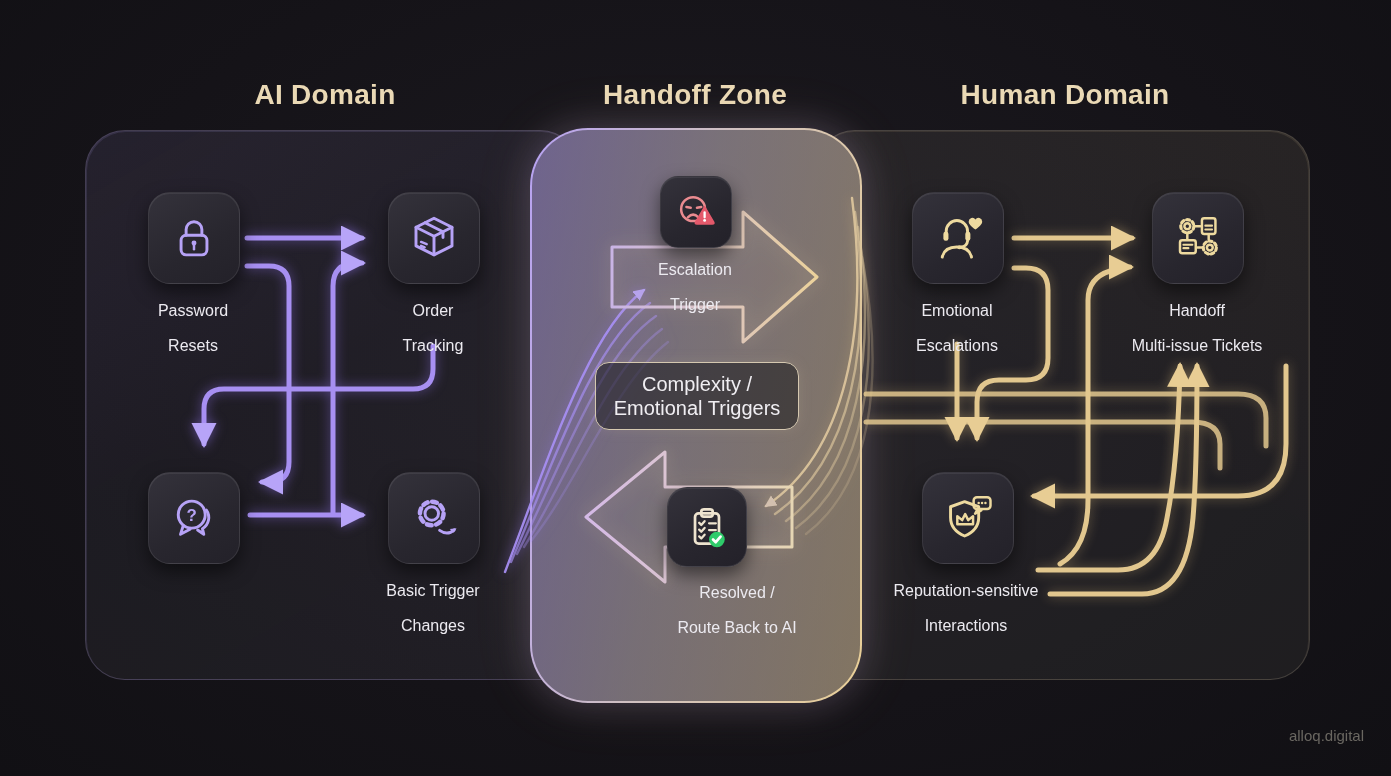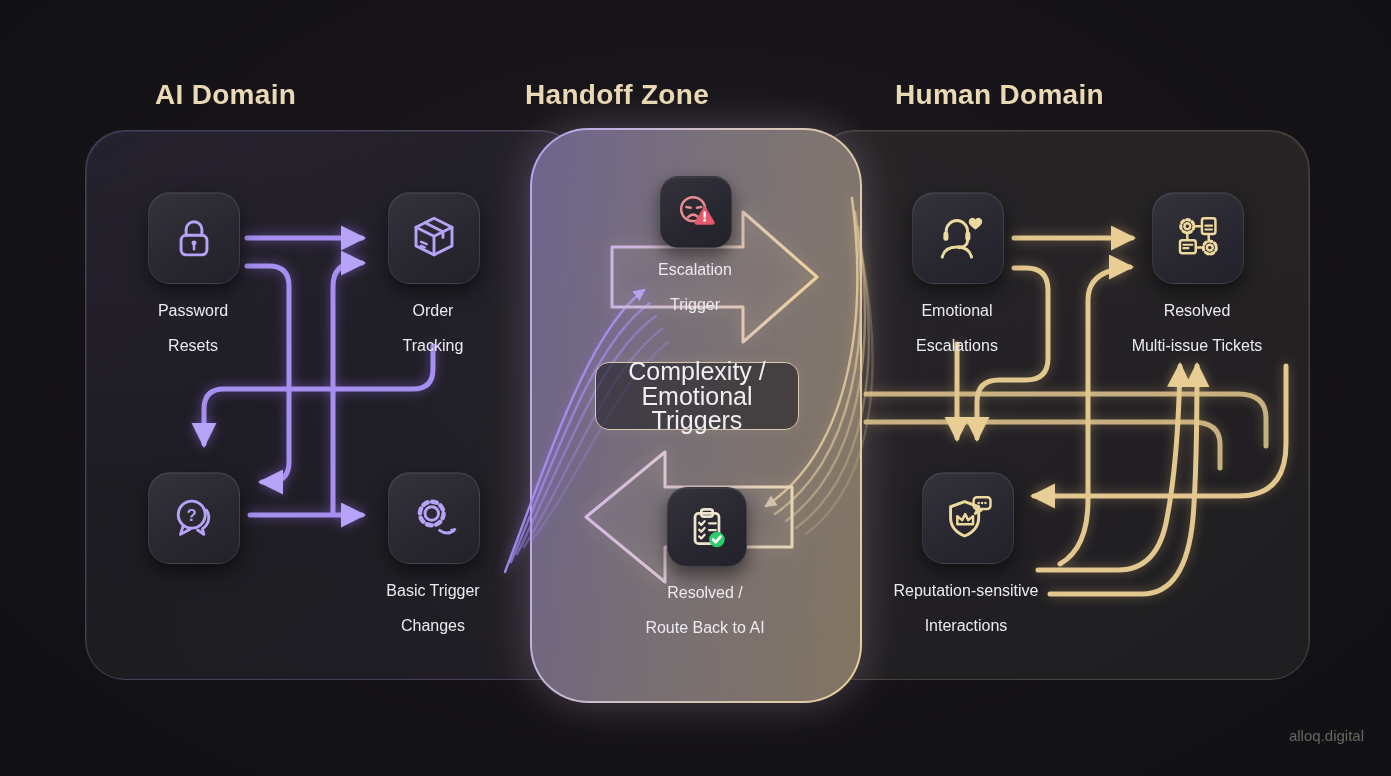--- a/index.html
+++ b/index.html
@@ -1,19 +1,19 @@
 <!DOCTYPE html>
 <html><head>
 <meta charset="utf-8">
 <style>
   html,body{margin:0;padding:0;background:#0f0e12;}
   #stage{position:relative;width:1391px;height:776px;overflow:hidden;
     background:radial-gradient(ellipse at 50% 42%, #1c1a20 0%, #151318 62%, #111014 100%);
     font-family:"Liberation Sans", sans-serif;}
-  .hdr{position:absolute;font-size:28px;font-weight:700;color:#ead9b5;text-align:left;letter-spacing:.3px;}
+  .hdr{position:absolute;font-size:28px;font-weight:700;color:#ead9b5;text-align:center;letter-spacing:.3px;}
   .panel{position:absolute;border-radius:40px;}
   .panel-ai{left:85px;top:130px;width:493px;height:548px;
     border:1.5px solid rgba(165,150,200,.28);
     background:linear-gradient(150deg, rgba(167,139,250,.07), rgba(167,139,250,.015) 45%, rgba(255,255,255,.02)), rgba(238,235,248,.035);
     box-shadow:inset 1px 1px 0 rgba(190,170,255,.12);z-index:1;}
   .panel-human{left:815px;top:130px;width:493px;height:548px;
     border:1.5px solid rgba(200,185,160,.22);
     background:linear-gradient(210deg, rgba(235,205,140,.05), rgba(255,255,255,.015) 50%), rgba(246,242,232,.035);
     box-shadow:inset -1px 1px 0 rgba(235,210,160,.1);z-index:1;}
   .panel-handoff{left:530px;top:128px;width:328px;height:571px;border-radius:58px;
@@ -31,21 +31,21 @@
     box-shadow:0 8px 18px rgba(0,0,0,.5), inset 0 1px 0 rgba(255,255,255,.07);}
   .t90{width:90px;height:90px;border-radius:22px;}
   .t70{width:70px;height:70px;border-radius:18px;}
   .t78{width:78px;height:78px;border-radius:20px;}
   .lbl{position:absolute;z-index:5;color:#eceaf0;font-size:16px;line-height:35px;
     text-align:center;white-space:pre-line;}
   .callout{position:absolute;left:595px;top:362px;width:202px;height:66px;z-index:5;
     border:1.5px solid #d5c8b0;border-radius:14px;background:rgba(24,23,28,.55);
     display:flex;align-items:center;justify-content:center;
     box-shadow:0 0 14px rgba(220,200,160,.15);}
-  .callout .lbl-in{color:#f0eef2;font-size:25px;line-height:24.5px;text-align:center;white-space:pre-line;}
+  .callout .lbl-in{color:#f0eef2;font-size:20px;line-height:24.5px;text-align:center;white-space:pre-line;}
   .wm{position:absolute;right:27px;top:727px;z-index:5;font-size:15px;color:#6a6761;}
   svg.icon{display:block;}
 </style>
 </head>
 <body>
 
 <div id="stage">
 
   <div class="panel panel-ai"></div>
   <div class="panel panel-human"></div>
@@ -184,21 +184,21 @@
   <div class="tile t78" style="left:667px;top:487px">
     <svg class="icon" width="50" height="50" viewBox="0 0 48 48" fill="none" stroke="#eee4cf" stroke-width="2.6" stroke-linecap="round" stroke-linejoin="round">
       <rect x="12.5" y="11" width="23" height="29" rx="3.5"></rect>
       <rect x="18.5" y="7" width="11" height="7" rx="2.5"></rect>
       <path d="M16.5,20 l2,2 3.2,-3.6 M16.5,26.5 l2,2 3.2,-3.6 M16.5,33 l2,2 3.2,-3.6" stroke-width="2.2"></path>
       <path d="M26,20.5 h6.5 M26,27 h6.5" stroke-width="2.2"></path>
       <circle cx="33.5" cy="36" r="7.5" fill="#2ecb6a" stroke="none"></circle>
       <path d="M29.8,36 l2.6,2.6 4.6,-5.4" stroke="#ffffff" stroke-width="2.6"></path>
     </svg>
   </div>
-  <div class="lbl" style="left:575px;top:575px;width:260px">Resolved /
+  <div class="lbl" style="left:607px;top:575px;width:260px">Resolved /
 Route Back to AI</div>
 
   <div class="tile t90" style="left:912px;top:192px">
     <svg class="icon" width="54" height="54" viewBox="0 0 48 48" fill="none" stroke="#eeda9f" stroke-width="2.6" stroke-linecap="round">
       <path d="M13.5,20 v-2 a9.5,9.5 0 0 1 19,0 v2"></path>
       <rect x="11" y="18.5" width="4.5" height="8" rx="2" fill="#eeda9f" stroke="none"></rect>
       <rect x="30.5" y="18.5" width="4.5" height="8" rx="2" fill="#eeda9f" stroke="none"></rect>
       <path d="M32.5,26.5 q-0.5,5 -6,5.5"></path>
       <circle cx="25.2" cy="32.3" r="1.8" fill="#eeda9f" stroke="none"></circle>
       <path d="M10,41 q2,-9 13,-9 q11,0 13,9"></path>
@@ -214,21 +214,21 @@
       <circle cx="14.5" cy="13.5" r="2.6"></circle>
       <rect x="27.5" y="6.5" width="12" height="14" rx="2"></rect>
       <path d="M30.5,13 h6 M30.5,16.5 h6" stroke-width="1.8"></path>
       <rect x="8" y="26" width="14" height="11.5" rx="2"></rect>
       <path d="M11,30 h8 M11,33 h4.5" stroke-width="1.8"></path>
       <circle cx="34.5" cy="32.5" r="5.8" stroke-width="2.8" stroke-dasharray="2.6 2.6"></circle>
       <circle cx="34.5" cy="32.5" r="2.6"></circle>
       <path d="M21.5,13.5 h4.5 M14.5,20.5 v4.5 M23.5,32.5 h4 M33.5,21.5 v4"></path>
     </svg>
   </div>
-  <div class="lbl" style="left:1062px;top:293px;width:270px">Resolved
+  <div class="lbl" style="left:1062px;top:293px;width:270px">Handoff
 Multi-issue Tickets</div>
 
   <div class="tile t90" style="left:922px;top:472px">
     <svg class="icon" width="54" height="54" viewBox="0 0 48 48" fill="none" stroke="#eeda9f" stroke-width="2.6" stroke-linecap="round" stroke-linejoin="round">
       <path d="M21,9.5 L33.5,14 V23.5 C33.5,32 28,37 21,40 C14,37 8.5,32 8.5,23.5 V14 Z"></path>
       <path d="M14.5,29.5 v-7 l4.3,3.4 2.7,-5.4 2.7,5.4 4.3,-3.4 v7 z" stroke-width="2.2"></path>
       <rect x="29" y="5.5" width="15" height="10.5" rx="3" stroke-width="2.2"></rect>
       <circle cx="33.5" cy="10.75" r="1.1" fill="#eeda9f" stroke="none"></circle>
       <circle cx="36.5" cy="10.75" r="1.1" fill="#eeda9f" stroke="none"></circle>
       <circle cx="39.5" cy="10.75" r="1.1" fill="#eeda9f" stroke="none"></circle>

